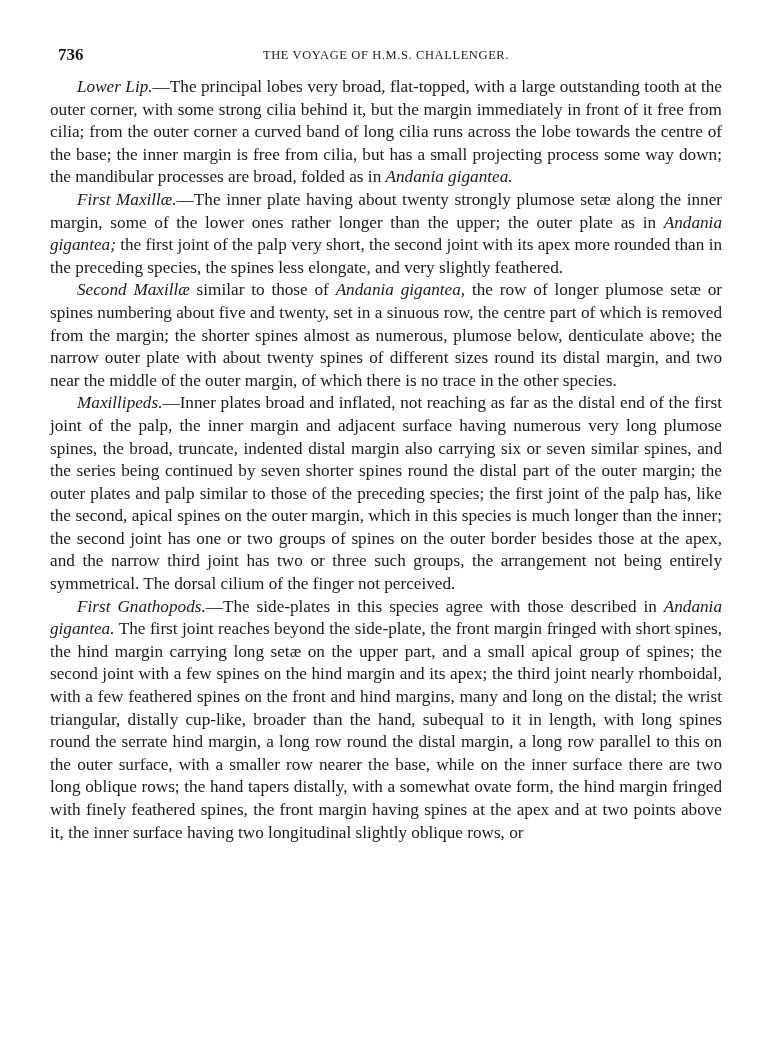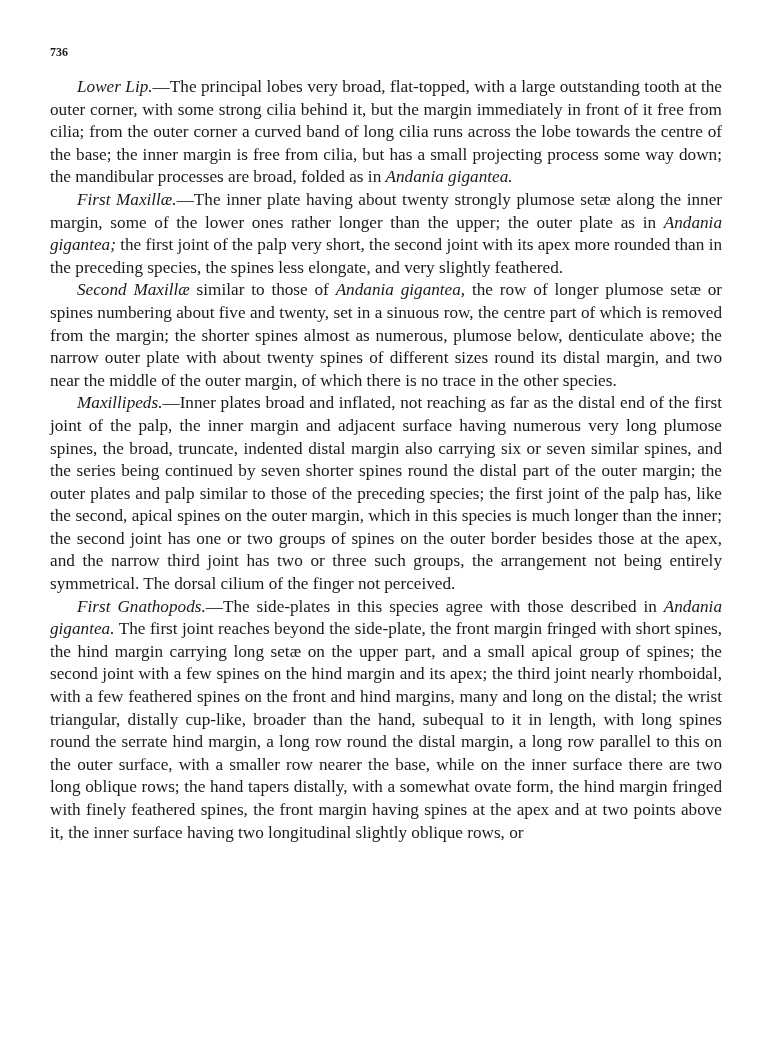--- a/index.html
+++ b/index.html
@@ -1,35 +1,36 @@
 <!DOCTYPE html>
 <html><head>
 <meta charset="utf-8">
 <style>
   html, body { margin: 0; padding: 0; background: #ffffff; }
   body { width: 776px; height: 1050px; position: relative; overflow: hidden;
          font-family: "DejaVu Serif", "Liberation Serif", serif; color: #1a1a1a; }
   .page { position: absolute; left: 0; top: 0; width: 776px; height: 1050px; }
   .running-head { position: absolute; top: 45px; left: 50px; width: 672px; height: 24px; }
-  .page-num { position: absolute; left: 0; top: 0; font-size: 12px; font-weight: bold;
+  .page-num { position: absolute; left: 8px; top: 0; font-size: 17px; font-weight: bold;
               font-family: "Liberation Serif", serif; }
   .head-title { position: absolute; left: 0; right: 0; top: 3px; text-align: center;
                 font-size: 12.5px; letter-spacing: 0.6px; font-family: "Liberation Serif", serif; }
   .body-text { position: absolute; top: 76px; left: 50px; width: 672px;
                font-family: "Liberation Serif", serif; font-size: 17.2px; line-height: 22.6px; }
   .para { margin: 0; text-align: justify; text-indent: 27px; }
   .lead { font-style: italic; }
   em { font-style: italic; }
 </style>
 </head>
 <body>
 
 <div class="page">
   <div class="running-head">
     <span class="page-num">736</span>
+    <div class="head-title">THE VOYAGE OF H.M.S. CHALLENGER.</div>
   </div>
 
   <div class="body-text">
     <p class="para"><span class="lead">Lower Lip.</span><span class="segs">—The principal lobes very broad, flat-topped, with a large outstanding tooth at the outer corner, with some strong cilia behind it, but the margin immediately in front of it free from cilia; from the outer corner a curved band of long cilia runs across the lobe towards the centre of the base; the inner margin is free from cilia, but has a small projecting process some way down; the mandibular processes are broad, folded as in <em>Andania gigantea.</em></span></p>
     <p class="para"><span class="lead">First Maxillæ.</span><span class="segs">—The inner plate having about twenty strongly plumose setæ along the inner margin, some of the lower ones rather longer than the upper; the outer plate as in <em>Andania gigantea;</em> the first joint of the palp very short, the second joint with its apex more rounded than in the preceding species, the spines less elongate, and very slightly feathered.</span></p>
     <p class="para"><span class="lead">Second Maxillæ</span><span class="segs"> similar to those of <em>Andania gigantea,</em> the row of longer plumose setæ or spines numbering about five and twenty, set in a sinuous row, the centre part of which is removed from the margin; the shorter spines almost as numerous, plumose below, denticulate above; the narrow outer plate with about twenty spines of different sizes round its distal margin, and two near the middle of the outer margin, of which there is no trace in the other species.</span></p>
     <p class="para"><span class="lead">Maxillipeds.</span><span class="segs">—Inner plates broad and inflated, not reaching as far as the distal end of the first joint of the palp, the inner margin and adjacent surface having numerous very long plumose spines, the broad, truncate, indented distal margin also carrying six or seven similar spines, and the series being continued by seven shorter spines round the distal part of the outer margin; the outer plates and palp similar to those of the preceding species; the first joint of the palp has, like the second, apical spines on the outer margin, which in this species is much longer than the inner; the second joint has one or two groups of spines on the outer border besides those at the apex, and the narrow third joint has two or three such groups, the arrangement not being entirely symmetrical. The dorsal cilium of the finger not perceived.</span></p>
     <p class="para"><span class="lead">First Gnathopods.</span><span class="segs">—The side-plates in this species agree with those described in <em>Andania gigantea.</em> The first joint reaches beyond the side-plate, the front margin fringed with short spines, the hind margin carrying long setæ on the upper part, and a small apical group of spines; the second joint with a few spines on the hind margin and its apex; the third joint nearly rhomboidal, with a few feathered spines on the front and hind margins, many and long on the distal; the wrist triangular, distally cup-like, broader than the hand, subequal to it in length, with long spines round the serrate hind margin, a long row round the distal margin, a long row parallel to this on the outer surface, with a smaller row nearer the base, while on the inner surface there are two long oblique rows; the hand tapers distally, with a somewhat ovate form, the hind margin fringed with finely feathered spines, the front margin having spines at the apex and at two points above it, the inner surface having two longitudinal slightly oblique rows, or</span></p>
   </div>
 </div>

